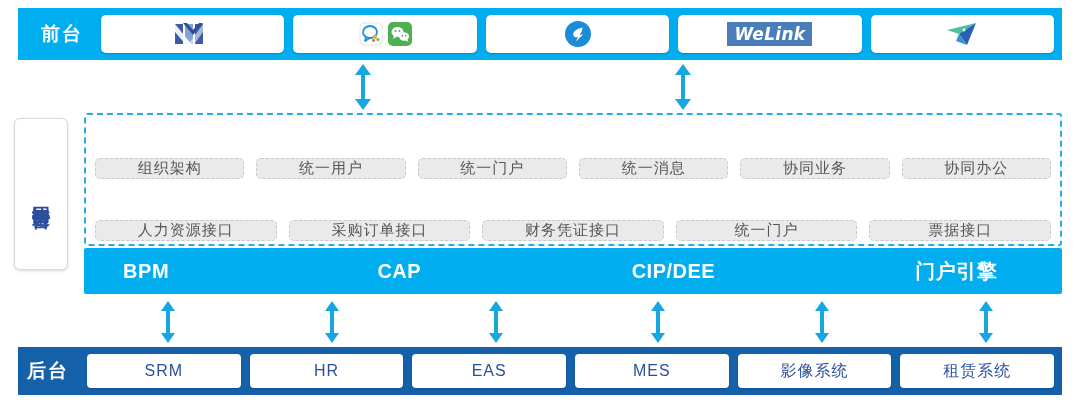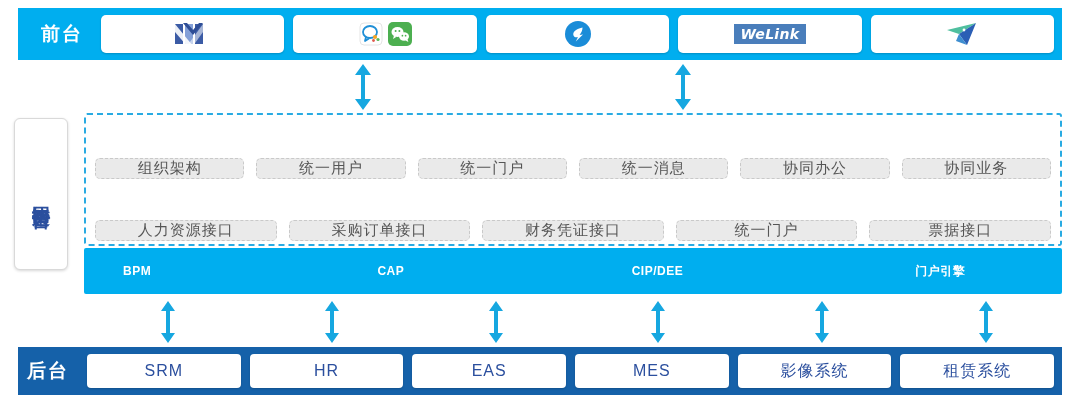--- a/index.html
+++ b/index.html
@@ -44,21 +44,21 @@
     border-radius:5px;
     display:flex;
     align-items:center;
     justify-content:center;
     box-shadow:0 1px 2px rgba(0,0,0,.18);
   }
   .app-card svg{display:block;}
   .wl-logo{
     background:#4a7ebb;
     color:#ffffff;
-    font-size:14px;
+    font-size:17px;
     font-weight:bold;
     font-style:italic;
     padding:2px 7px;
     letter-spacing:.3px;
     font-family:"DejaVu Sans",sans-serif;
   }
   .dual-icons{display:flex;align-items:center;gap:5px;}
 
   
   .arrow{position:absolute;}
@@ -115,21 +115,21 @@
     background:#00AEEF;
     border-radius:2px;
     box-sizing:border-box;
   }
   #engine-bar .eng{
     position:absolute;
     top:50%;
     transform:translateY(-50%);
     color:#ffffff;
     font-weight:bold;
-    font-size:12px;
+    font-size:20px;
     letter-spacing:.5px;
     white-space:nowrap;
   }
 
   
   #back-bar{
     left:18px;top:347px;width:1044px;height:48px;
     background:#1561A9;
     padding:0 8px 0 0;
     gap:9px;
@@ -235,22 +235,22 @@
   <div id="platform-tab">
     <span class="vtext">协同运营平台</span>
   </div>
 
   <div id="platform-dashed">
     <div class="cap-row">
       <div class="cap-box">组织架构</div>
       <div class="cap-box">统一用户</div>
       <div class="cap-box">统一门户</div>
       <div class="cap-box">统一消息</div>
+      <div class="cap-box">协同业务</div>
       <div class="cap-box">协同办公</div>
-      <div class="cap-box">协同业务</div>
     </div>
     <div class="cap-row">
       <div class="cap-box">人力资源接口</div>
       <div class="cap-box">采购订单接口</div>
       <div class="cap-box">财务凭证接口</div>
       <div class="cap-box">统一门户</div>
       <div class="cap-box">票据接口</div>
     </div>
   </div>
 

